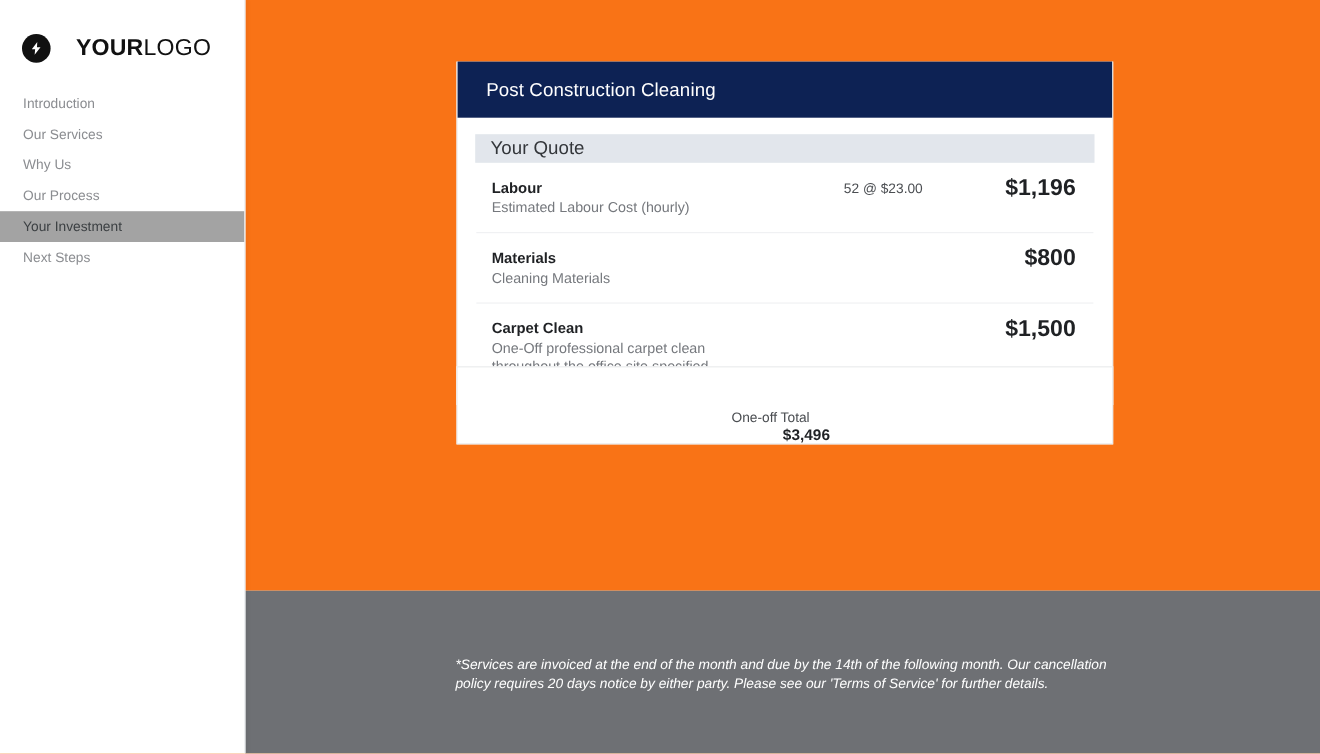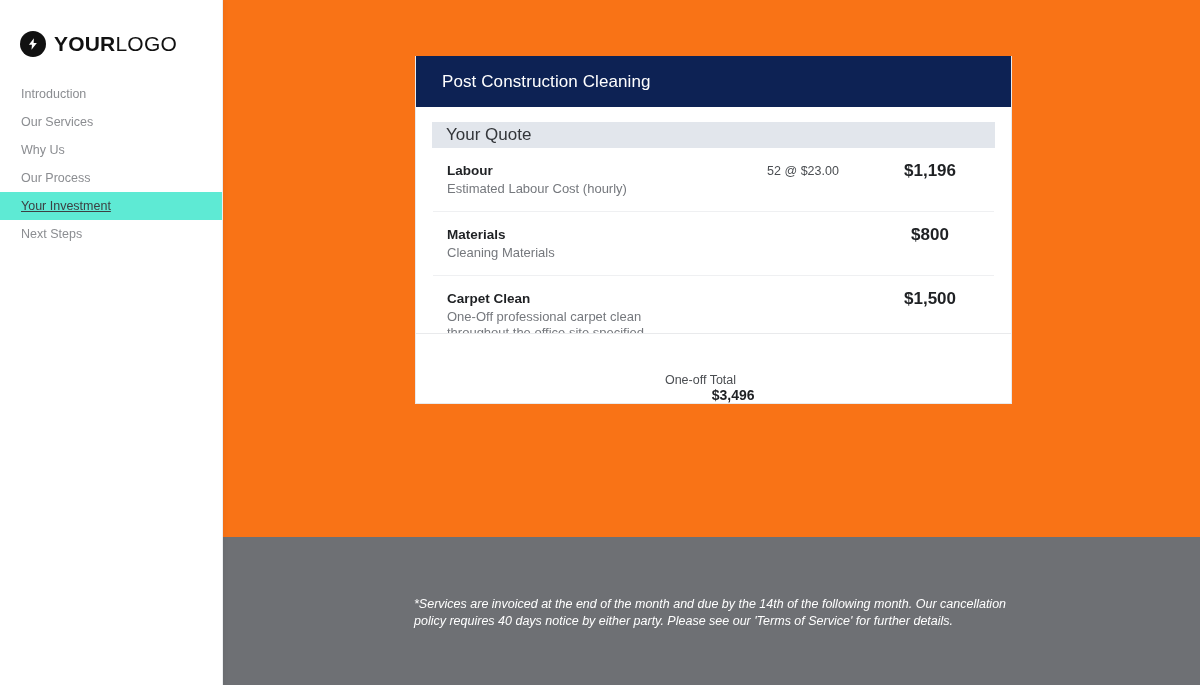--- a/index.html
+++ b/index.html
@@ -33,21 +33,21 @@
     height: 685px;
     background: #ffffff;
     border-right: 1px solid #eceef0;
     box-shadow: 2px 0 4px rgba(0,0,0,0.04);
     z-index: 5;
   }
 
   .logo-row {
     display: flex;
     align-items: center;
-    gap: 8px;
+    gap: 23px;
     padding: 28px 0 0 20px;
     height: 60px;
   }
 
   .logo-mark {
     width: 26px;
     height: 26px;
     border-radius: 50%;
     background: #111111;
     display: flex;
@@ -73,23 +73,22 @@
     height: 28px;
     line-height: 28px;
     padding-left: 21px;
     font-size: 12.5px;
     color: #8b8d91;
     white-space: nowrap;
     cursor: pointer;
   }
 
   .nav-item.active {
-    background: #5eead4;
+    background: #a3a3a3;
     color: #3c4043;
-    text-decoration: underline;
   }
 
   
   .main {
     position: absolute;
     left: 223px;
     top: 0;
     width: 977px;
     height: 537px;
     background: #f97316;
@@ -173,22 +172,22 @@
     flex: 0 0 150px;
     text-align: center;
     font-size: 12.5px;
     color: #4b4e52;
     line-height: 18px;
     padding-right: 8px;
   }
 
   .li-amount {
     flex: 0 0 110px;
-    text-align: center;
-    font-size: 17px;
+    text-align: right;
+    font-size: 21px;
     font-weight: 700;
     color: #1f2124;
     line-height: 18px;
     padding-right: 14px;
   }
 
   
   .total-card {
     position: absolute;
     left: 192px;
@@ -316,16 +315,16 @@
     </section>
 
     <section class="total-card">
       <span class="total-label">One-off Total</span>
       <span class="total-amount">$3,496</span>
     </section>
 
   </main>
 
   <footer class="footer">
-    <div class="footer-note">*Services are invoiced at the end of the month and due by the 14th of the following month. Our cancellation policy requires 40 days notice by either party. Please see our 'Terms of Service' for further details.</div>
+    <div class="footer-note">*Services are invoiced at the end of the month and due by the 14th of the following month. Our cancellation policy requires 20 days notice by either party. Please see our 'Terms of Service' for further details.</div>
   </footer>
 
 </div>
 
 </body></html>

